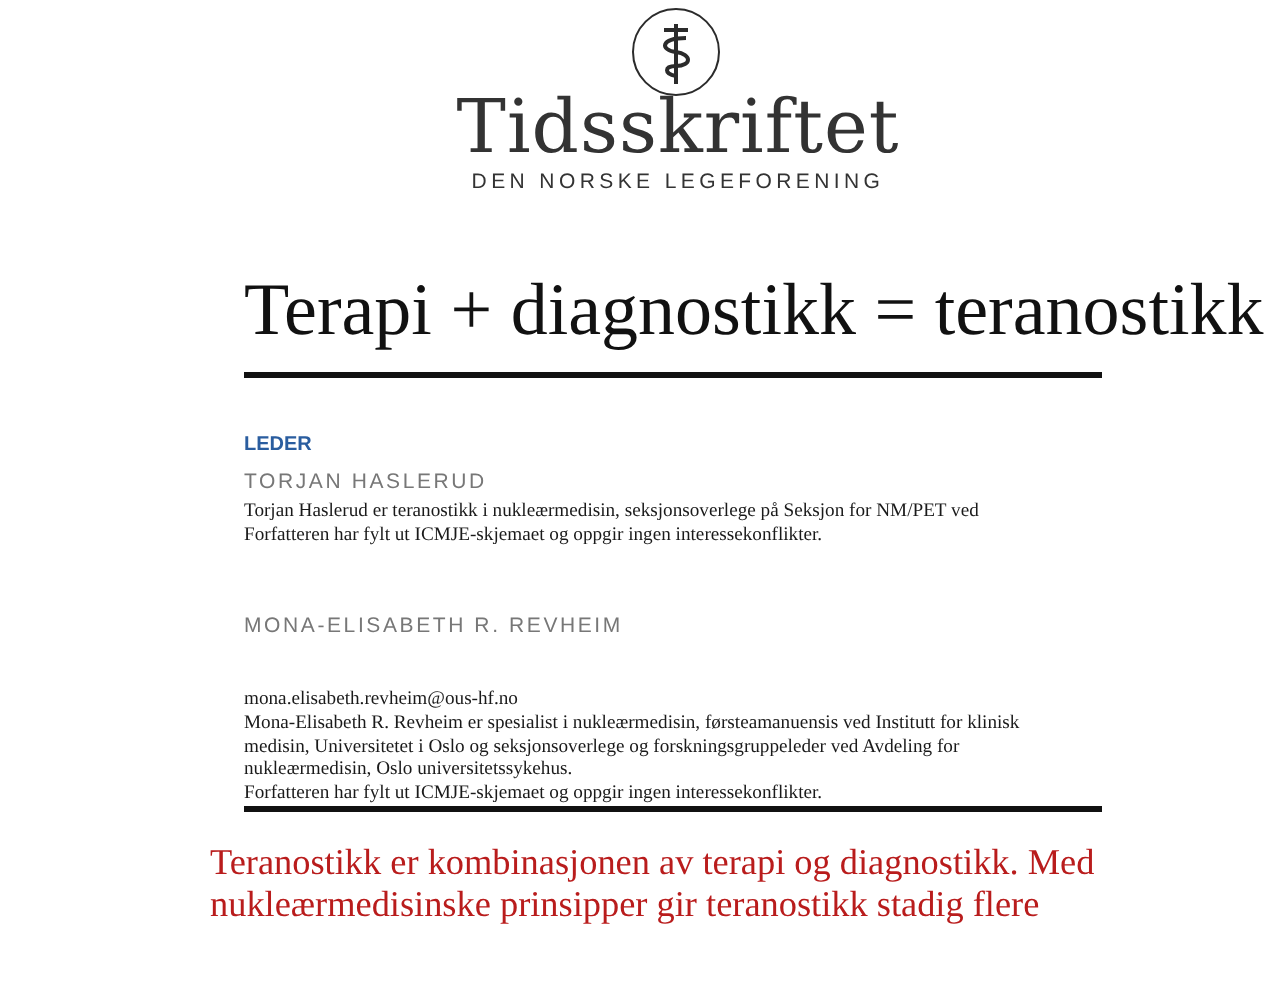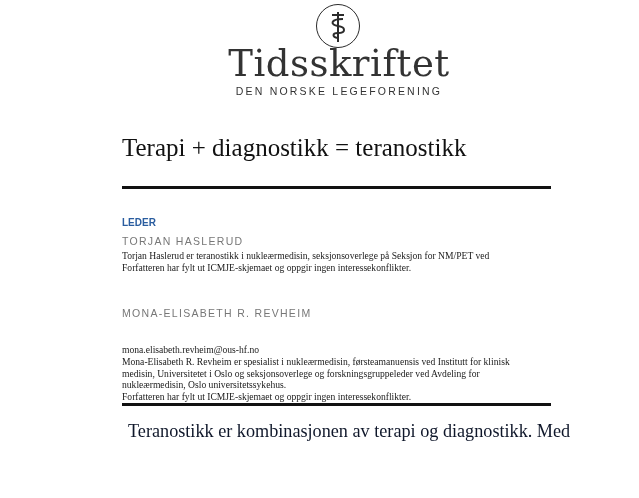--- a/index.html
+++ b/index.html
@@ -2,33 +2,33 @@
 <html><head>
   <meta charset="utf-8">
   <style>
     html, body { margin:0; padding:0; background:#ffffff; }
     body { width:639px; height:498px; position:relative; overflow:hidden; color:#1a1a1a; }
     .masthead { position:absolute; left:0; top:0; width:639px; text-align:center; }
     .logo-circle { position:absolute; left:316px; top:4px; width:44px; height:44px; border:1.5px solid #2b2b2b; border-radius:50%; box-sizing:border-box; }
     .logo-circle svg { position:absolute; left:9px; top:6px; }
     .brand { position:absolute; left:0; top:42px; width:678px; text-align:center; font-family:"DejaVu Serif", serif; font-size:37px; font-weight:normal; color:#333; letter-spacing:0.5px; }
     .subbrand { position:absolute; left:0; top:85px; width:678px; text-align:center; font-family:"Liberation Sans", sans-serif; font-size:10.5px; letter-spacing:2.2px; color:#333; }
-    .title { position:absolute; left:122px; top:134px; font-family:"Liberation Serif", serif; font-size:25px; color:#111; white-space:nowrap; }
+    .title { position:absolute; left:122px; top:134px; font-family:"Liberation Serif", serif; font-size:37px; color:#111; white-space:nowrap; }
     .rule { position:absolute; left:122px; width:429px; height:3px; background:#111; }
     .rule1 { top:186px; }
     .rule2 { top:403px; }
     .category { position:absolute; left:122px; top:199px; font-family:"Liberation Sans", sans-serif; font-size:10px; font-weight:bold; color:#2a5d9f;margin-top:18px; }
     .author-name { position:absolute; left:122px; font-family:"Liberation Sans", sans-serif; font-size:10.5px; letter-spacing:1.3px; color:#777; }
     .author-bio { position:absolute; left:122px; width:440px; font-family:"Liberation Serif", serif; font-size:9.6px; line-height:11.8px; color:#1a1a1a; }
     .a1-name { top:235px; }
     .a1-bio { top:250px; }
     .a2-name { top:307px; }
     .a2-bio { top:316px;margin-top:28px; }
     .bio-line { display:block; white-space:nowrap; }
-    .lead { position:absolute; left:128px; top:421px; width:440px; font-family:"Liberation Serif", serif; font-size:18.2px; line-height:21px; color:#0f172a; }
+    .lead { position:absolute; left:105px; top:421px; width:440px; font-family:"Liberation Serif", serif; font-size:18.2px; line-height:21px; color:#b91c1c; }
     .lead span { display:block; white-space:nowrap; }
   </style>
 </head>
 <body>
 
 <div class="masthead">
   <div class="logo-circle">
     <svg width="24" height="32" viewBox="0 0 24 32">
       <line x1="12" y1="1" x2="12" y2="31" stroke="#2b2b2b" stroke-width="2"></line>
       <line x1="6" y1="4" x2="18" y2="4" stroke="#2b2b2b" stroke-width="2"></line>
@@ -57,13 +57,14 @@
   <span class="bio-line">Mona-Elisabeth R. Revheim er spesialist i nukleærmedisin, førsteamanuensis ved Institutt for klinisk</span>
   <span class="bio-line">medisin, Universitetet i Oslo og seksjonsoverlege og forskningsgruppeleder ved Avdeling for</span>
   <span class="bio-line">nukleærmedisin, Oslo universitetssykehus.</span>
   <span class="bio-line">Forfatteren har fylt ut ICMJE-skjemaet og oppgir ingen interessekonflikter.</span>
 </div>
 
 <div class="rule rule2"></div>
 
 <div class="lead">
   <span>Teranostikk er kombinasjonen av terapi og diagnostikk. Med</span>
+  <span>nukleærmedisinske prinsipper gir teranostikk stadig flere</span>
 </div>
 
 </body></html>

